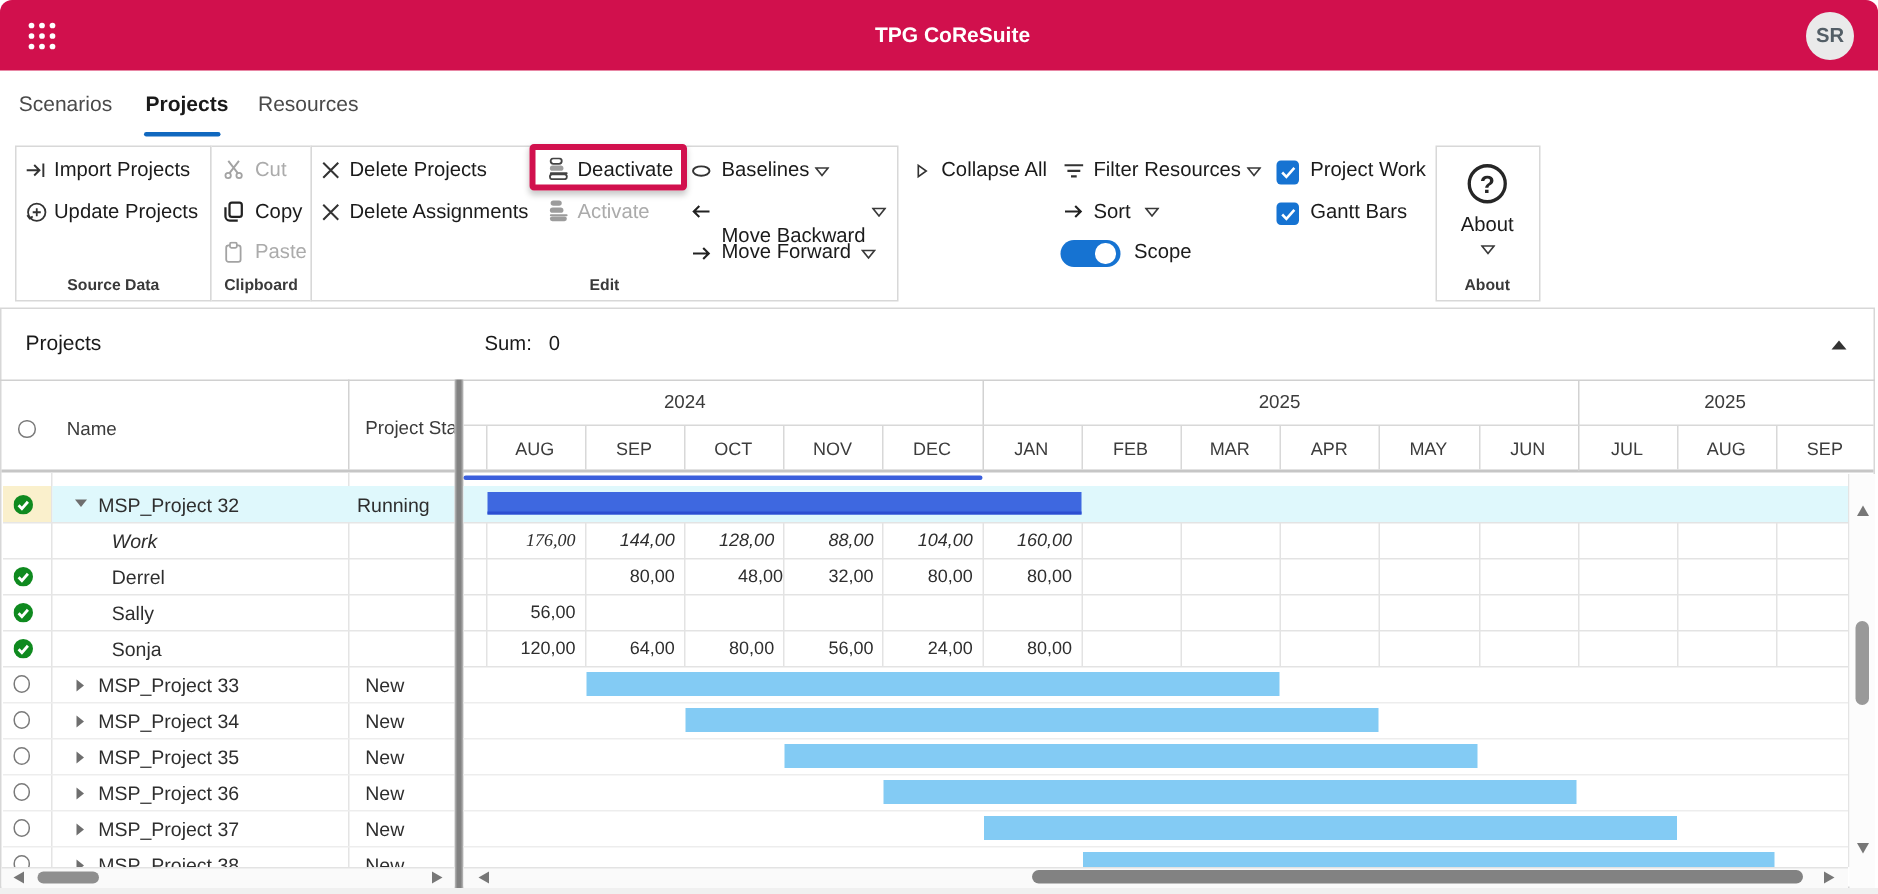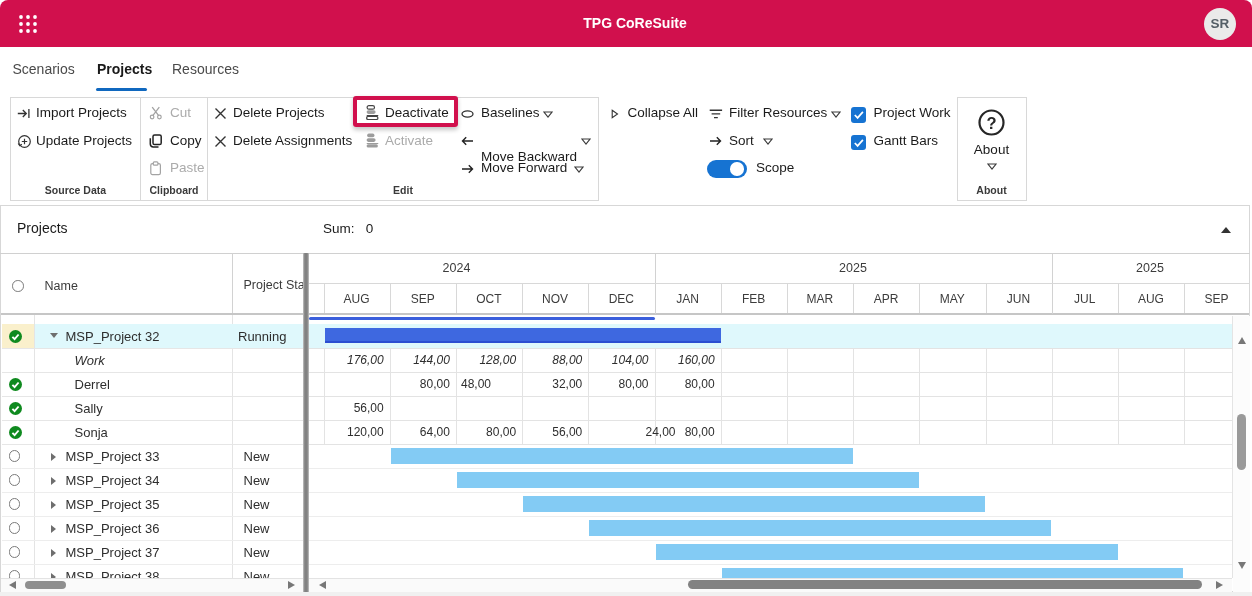--- a/index.html
+++ b/index.html
@@ -314,37 +314,37 @@
   <div class="vline" style="left:985.5px;top:348px;height:96px;background:#E3E3E3;"></div>
   <div class="vline" style="left:1051.7px;top:348px;height:96px;background:#E3E3E3;"></div>
   <div class="vline" style="left:1117.9px;top:348px;height:96px;background:#E3E3E3;"></div>
   <div class="vline" style="left:1184.1px;top:348px;height:96px;background:#E3E3E3;"></div>
   <div class="hline" style="left:308.5px;top:347.5px;width:923.5px;background:#E3E3E3;"></div>
   <div class="hline" style="left:308.5px;top:371.5px;width:923.5px;background:#E3E3E3;"></div>
   <div class="hline" style="left:308.5px;top:395.5px;width:923.5px;background:#E3E3E3;"></div>
   <div class="hline" style="left:308.5px;top:419.5px;width:923.5px;background:#E3E3E3;"></div>
   <div class="hline" style="left:308.5px;top:443.5px;width:923.5px;background:#E3E3E3;"></div>
 
-  <div class="val" style="left:323.7px;top:353px;font-style:italic;">176,00</div>
+  <div class="val" style="left:323.7px;top:353px;font-style:italic;font-family:Liberation Serif, serif;">176,00</div>
   <div class="val" style="left:389.9px;top:353px;font-style:italic;">144,00</div>
   <div class="val" style="left:456.1px;top:353px;font-style:italic;">128,00</div>
   <div class="val" style="left:522.3px;top:353px;font-style:italic;">88,00</div>
   <div class="val" style="left:588.5px;top:353px;font-style:italic;">104,00</div>
   <div class="val" style="left:654.7px;top:353px;font-style:italic;">160,00</div>
   <div class="val" style="left:389.9px;top:377px;">80,00</div>
-  <div class="val" style="left:446px;top:377px;text-align:center;">48,00</div>
+  <div class="val" style="left:462px;top:377px;">48,00</div>
   <div class="val" style="left:522.3px;top:377px;">32,00</div>
   <div class="val" style="left:588.5px;top:377px;">80,00</div>
   <div class="val" style="left:654.7px;top:377px;">80,00</div>
   <div class="val" style="left:323.7px;top:401px;">56,00</div>
   <div class="val" style="left:323.7px;top:425px;">120,00</div>
   <div class="val" style="left:389.9px;top:425px;">64,00</div>
   <div class="val" style="left:456.1px;top:425px;">80,00</div>
   <div class="val" style="left:522.3px;top:425px;">56,00</div>
-  <div class="val" style="left:588.5px;top:425px;padding-left:27px;">24,00</div>
+  <div class="val" style="left:588.5px;top:425px;">24,00</div>
   <div class="val" style="left:654.7px;top:425px;">80,00</div>
 
   <div class="hline" style="left:308.5px;top:467.5px;width:923.5px;"></div>
   <div class="hline" style="left:308.5px;top:491.5px;width:923.5px;"></div>
   <div class="hline" style="left:308.5px;top:515.5px;width:923.5px;"></div>
   <div class="hline" style="left:308.5px;top:539.5px;width:923.5px;"></div>
   <div class="hline" style="left:308.5px;top:563.5px;width:923.5px;"></div>
 
   <div class="gbar" style="left:390.8px;top:448px;width:462.2px;"></div>
   <div class="gbar" style="left:456.9px;top:472px;width:462.2px;"></div>

